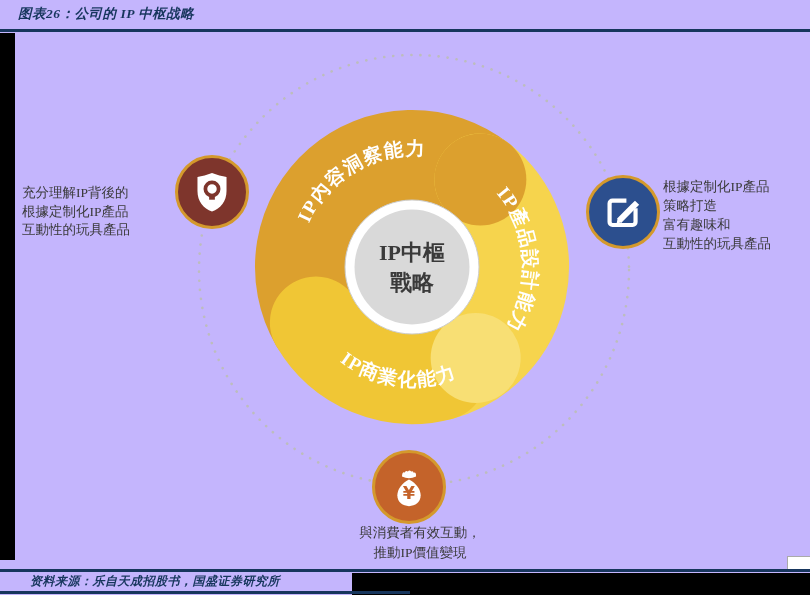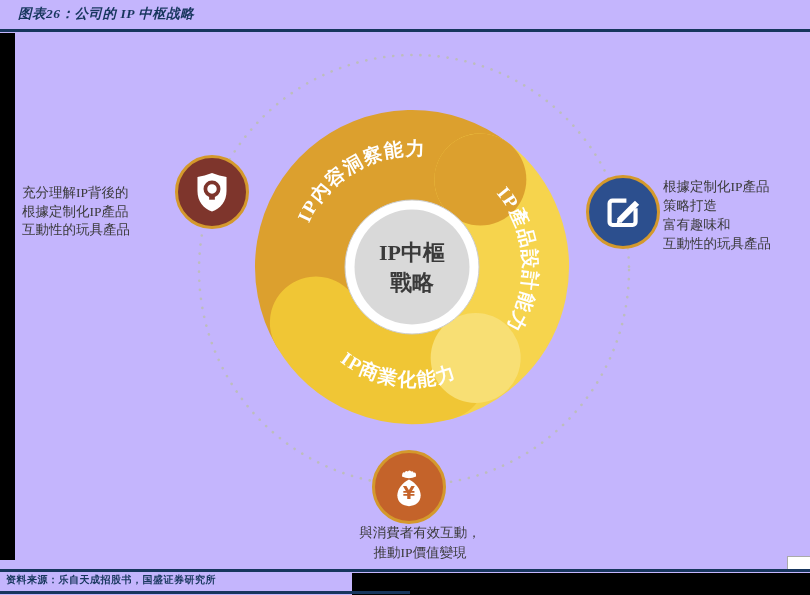--- a/index.html
+++ b/index.html
@@ -13,22 +13,22 @@
   .rule-bottom{top:591px;width:410px;z-index:6;}
   .edge-left{position:absolute;left:0;top:33px;width:15px;height:527px;background:#000;z-index:5;}
   .edge-corner{position:absolute;left:352px;top:573px;width:458px;height:22px;background:#000;z-index:5;}
   .notch{position:absolute;left:787px;top:556px;width:23px;height:12px;background:#fff;
          border-left:1px solid #aaa;border-top:1px solid #aaa;z-index:4;}
   .diagram-svg{position:absolute;left:0;top:33px;z-index:1;}
   .note{position:absolute;z-index:2;color:#3A3A3A;font-size:13.5px;line-height:18.5px;}
   .note-left{left:22px;top:137px;width:160px;margin-top:47px;}
   .note-right{left:663px;top:177px;width:145px;line-height:19px;}
   .note-bottom{left:290px;top:523px;width:260px;text-align:center;line-height:19.5px;}
-  .src{position:absolute;left:6px;top:573px;font-size:10px;font-weight:bold;
-       color:#17365D;z-index:6;letter-spacing:.5px;}
+  .src{position:absolute;left:30px;top:573px;font-size:12px;font-weight:bold;
+       font-style:italic;color:#17365D;z-index:6;letter-spacing:.5px;}
   .arc-label{font-weight:bold;fill:#FFFFFF;font-size:19px;letter-spacing:1.5px;
              font-family:"Liberation Serif","DejaVu Serif",serif;}
   .hub-text{font-weight:bold;fill:#3A3A3A;font-size:22px;
             font-family:"Liberation Serif","DejaVu Serif",serif;}
 </style>
 </head>
 <body>
 
 <div class="page">
 

